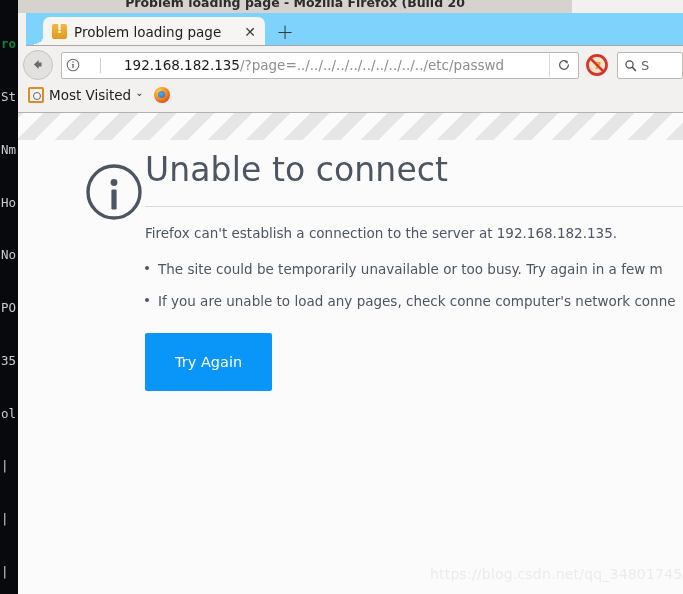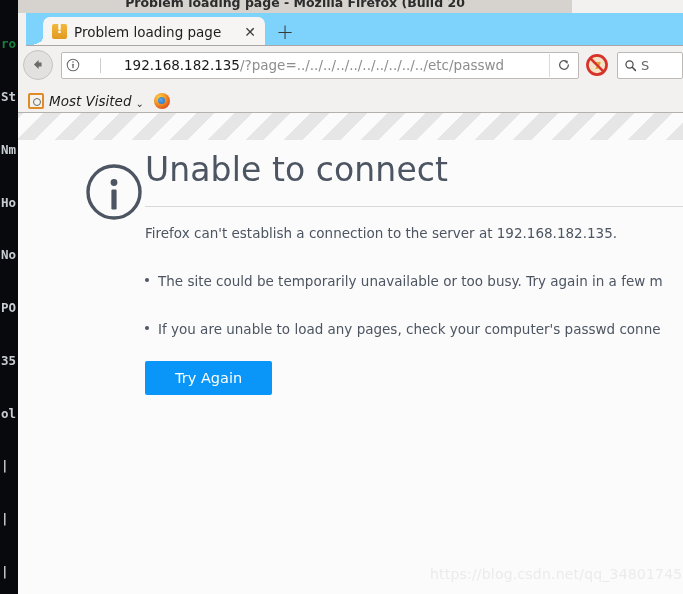--- a/index.html
+++ b/index.html
@@ -30,21 +30,21 @@
     width: 18px;
     height: 594px;
     background: #08090d;
     overflow: hidden;
     font-family: "DejaVu Sans Mono", monospace;
     font-size: 12.5px;
     line-height: 17.6px;
     color: #c8cdd2;
     white-space: pre;
   }
-  #terminal .tline { padding-left: 1px; font-weight: bold; }
+  #terminal .tline { padding-left: 1px; }
   #terminal .red { color: #15803d; font-weight: bold; }
 
   
   #ffwin {
     position: absolute;
     left: 18px;
     top: 0;
     width: 665px;
     height: 594px;
     background: #f2f1f0;
@@ -273,28 +273,27 @@
     width: 665px;
     height: 28px;
     background: #f2f1f0;
     display: flex;
     align-items: center;
     padding-left: 5px;
     box-sizing: border-box;
   }
   .bm {
     display: flex;
-    align-items: flex-end;
+    align-items: flex-start;
     height: 22px;
     padding: 0 5px;
     font-size: 13.5px;
     color: #1d1d1d;
     white-space: nowrap;
     font-family: "DejaVu Sans", sans-serif;
-    font-style: italic;
   }
   .bm-ico-mv {
     width: 16px; height: 16px;
     margin-right: 5px;
     flex: 0 0 auto;
     border: 2px solid #e08b2a;
     border-radius: 2px;
     box-sizing: border-box;
     background: #f7f2ea;
     position: relative;
@@ -414,31 +413,31 @@
   }
   .err-list li::before {
     content: "";
     position: absolute;
     left: 0;
     top: 7px;
     width: 4px; height: 4px;
     border-radius: 50%;
     background: #4c5561;
   }
-  .err-list li.nowrap { white-space: nowrap; margin-top: 28px; }
+  .err-list li.nowrap { white-space: nowrap; }
   #tryagain {
     margin-top: 9px;
     display: inline-block;
     background: #0996f8;
     color: #ffffff;
     border: none;
     border-radius: 2px;
     font-family: "DejaVu Sans", sans-serif;
     font-size: 14.5px;
-    padding: 10px 30px;
+    padding: 22px 30px;
     line-height: 1;
     cursor: pointer;
   }
 
   
   #watermark {
     position: absolute;
     left: 430px;
     top: 566px;
     font-family: "DejaVu Sans", sans-serif;
@@ -562,20 +561,20 @@
         <circle cx="31" cy="21.5" r="3.4" fill="#4c5561"></circle>
         <rect x="28.4" y="28.5" width="5.2" height="20" rx="1.2" fill="#4c5561"></rect>
       </svg>
     </div>
     <div class="err-main">
       <h1 class="err-title">Unable to connect</h1>
       <div class="err-rule"></div>
       <p class="err-short">Firefox can't establish a connection to the server at 192.168.182.135.</p>
       <ul class="err-list">
         <li class="nowrap">The site could be temporarily unavailable or too busy. Try again in a few m</li>
-        <li class="nowrap">If you are unable to load any pages, check your computer's passwd conne</li>
+        <li class="nowrap">If you are unable to load any pages, check conne computer's network conne</li>
       </ul>
       <button id="tryagain">Try Again</button>
     </div>
   </div>
 </div>
 
 <div id="watermark">https://blog.csdn.net/qq_34801745</div>
 
 </body></html>

